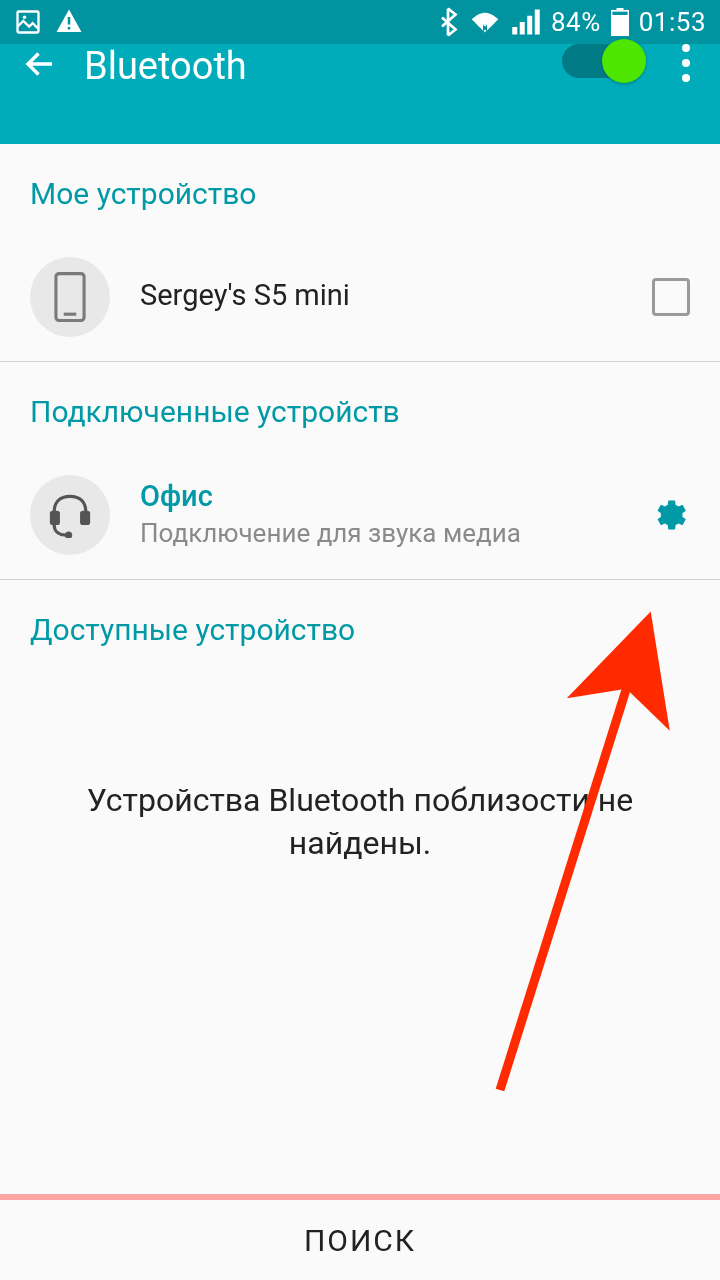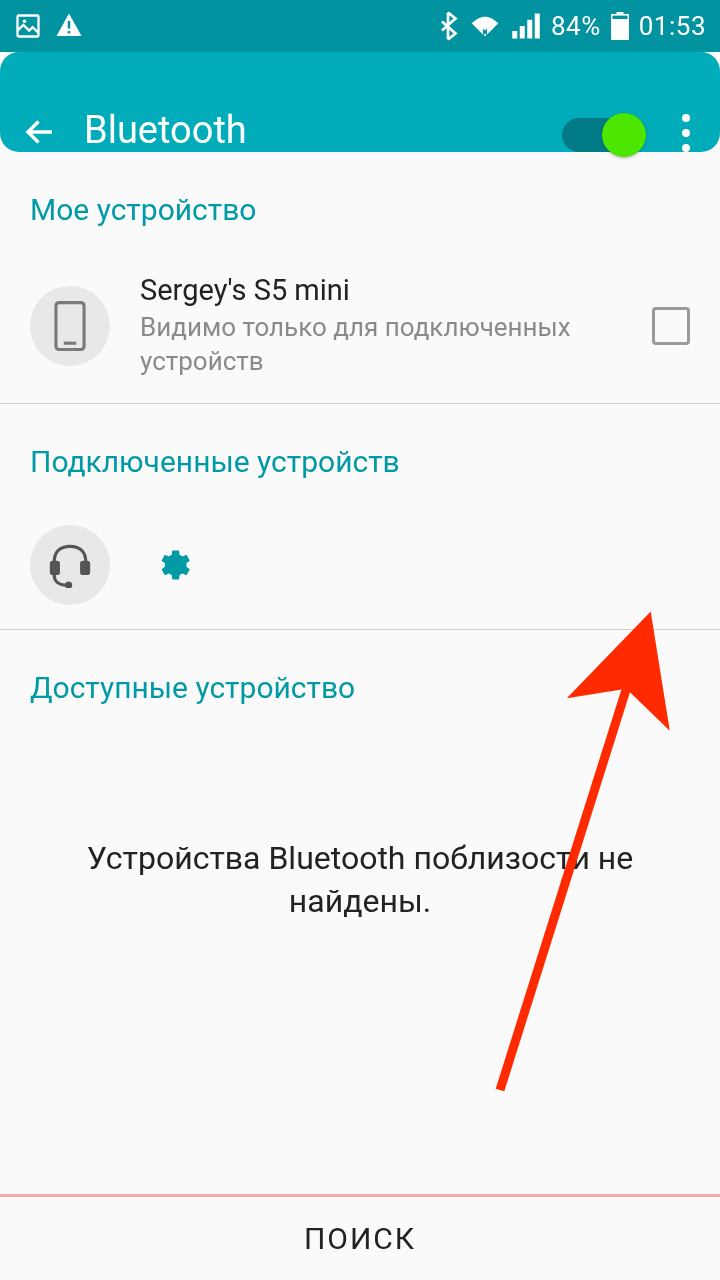--- a/index.html
+++ b/index.html
@@ -1,50 +1,50 @@
 <!DOCTYPE html>
 <html><head>
 <meta charset="utf-8">
 <style>
   * { margin: 0; padding: 0; box-sizing: border-box; }
   html, body { width: 720px; height: 1280px; font-family: Roboto, "Helvetica Neue", Arial, sans-serif; background: #fafafa; overflow: hidden; position: relative; }
   
   
-  .status-bar { height: 52px; background: #0193a0; display: flex; justify-content: space-between; align-items: center; padding: 0 14px; color: #fff; font-size: 26px; }
+  .status-bar { height: 44px; background: #0193a0; display: flex; justify-content: space-between; align-items: center; padding: 0 14px; color: #fff; font-size: 26px; }
   .status-left { display: flex; gap: 12px; align-items: center; }
   .status-right { display: flex; gap: 10px; align-items: center; }
   .status-right svg, .status-left svg { display: block; }
   .status-text { font-weight: 400; letter-spacing: 0.5px; }
   
   
-  .app-bar { height: 100px; background: #00acba; display: flex; align-items: flex-end; padding: 0 20px; color: #fff; border-radius: 19px; }
+  .app-bar { height: 100px; background: #00acba; display: flex; align-items: flex-start; padding: 0 20px; color: #fff; }
   .back-arrow { width: 40px; height: 40px; display: flex; align-items: center; justify-content: center; margin-right: 24px; }
   .app-title { font-size: 38px; font-weight: 400; flex: 1; }
   .toggle { width: 80px; height: 34px; background: #007b85; border-radius: 17px; position: relative; margin-right: 30px; }
   .toggle-knob { width: 44px; height: 44px; background: #4ce600; border-radius: 50%; position: absolute; right: -4px; top: -5px; box-shadow: 0 1px 3px rgba(0,0,0,0.3); }
   .more-dots { display: flex; flex-direction: column; gap: 7px; padding: 0 10px; }
   .more-dots span { width: 8px; height: 8px; background: #fff; border-radius: 50%; }
   
   
   .content { background: #fafafa; }
-  .section-header { color: #009aa6; font-size: 30px; padding: 32px 30px 22px; font-weight: 400; margin-top: 8px; }
+  .section-header { color: #009aa6; font-size: 30px; padding: 32px 30px 22px; font-weight: 400; }
   .divider { height: 1px; background: #d0d0d0; }
   
   .device-row { display: flex; align-items: center; padding: 24px 30px 24px 30px; background: #fafafa; }
   .device-icon-wrap { width: 80px; height: 80px; background: #e8e8e8; border-radius: 40px; display: flex; align-items: center; justify-content: center; margin-right: 30px; flex-shrink: 0; }
   .device-text { flex: 1; }
   .device-name { font-size: 29px; color: #222; margin-bottom: 4px; }
   .device-name.connected { color: #009aa6; font-weight: 500; }
   .device-sub { font-size: 26px; color: #8a8a8a; line-height: 1.3; }
   .checkbox { width: 38px; height: 38px; border: 3px solid #9a9a9a; border-radius: 4px; margin-left: 14px; flex-shrink: 0; }
   .gear-btn { width: 40px; height: 40px; color: #009aa6; flex-shrink: 0; margin-left: 14px; }
   
   .empty-msg { text-align: center; font-size: 32px; color: #222; padding: 110px 30px 80px; line-height: 1.35; }
   
-  .footer-btn { position: absolute; bottom: 0; left: 0; right: 0; height: 86px; background: #fafafa; border-top: 3px solid #fca5a5; display: flex; align-items: center; justify-content: center; font-size: 30px; color: #222; letter-spacing: 2px; font-weight: 400; }
+  .footer-btn { position: absolute; bottom: 0; left: 0; right: 0; height: 86px; background: #fafafa; border-top: 6px solid #fca5a5; display: flex; align-items: center; justify-content: center; font-size: 30px; color: #222; letter-spacing: 2px; font-weight: 400; }
   
   
   .arrow-overlay { position: absolute; pointer-events: none; z-index: 100; }
 </style>
 </head>
 <body>
 
 <div class="status-bar">
   <div class="status-left">
     <svg width="28" height="28" viewBox="0 0 24 24" fill="none" stroke="#fff" stroke-width="2">
@@ -106,38 +106,41 @@
 
   <div class="device-row">
     <div class="device-icon-wrap">
       <svg width="34" height="50" viewBox="0 0 20 32" fill="none" stroke="#7a7a7a" stroke-width="2">
           <rect x="1" y="1" width="18" height="30" rx="2"></rect>
           <line x1="6" y1="27" x2="14" y2="27"></line>
         </svg>
     </div>
     <div class="device-text">
       <div class="device-name">Sergey's S5 mini</div>
-      <div class="device-sub">Видимо только для подключенных устройств</div>
     </div>
     <div class="checkbox"></div>
   </div>
 
   <div class="divider"></div>
 
   <div class="section-header">Подключенные устройств</div>
 
   <div class="device-row">
     <div class="device-icon-wrap">
       <svg width="46" height="46" viewBox="0 0 32 32" fill="none" stroke="#555" stroke-width="2.2">
         <path d="M5 14 C5 7 9 3 16 3 C23 3 27 7 27 14"></path>
         <rect x="2" y="13" width="7" height="10" rx="2" fill="#555" stroke="none"></rect>
         <rect x="23" y="13" width="7" height="10" rx="2" fill="#555" stroke="none"></rect>
         <path d="M5 23 C5 28 9 30 13 30"></path>
         <circle cx="15" cy="30" r="2.5" fill="#555" stroke="none"></circle>
       </svg>
+    </div>
+    <div class="device-text">
+      <div class="device-name connected">Офис</div>
+      <div class="device-sub">Подключение для звука медиа</div>
     </div>
     <div class="gear-btn">
       <svg width="40" height="40" viewBox="0 0 24 24" fill="#009aa6">
           <path d="M12,8 A4,4 0 1,0 12,16 A4,4 0 1,0 12,8 M12,10 A2,2 0 1,1 12,14 A2,2 0 1,1 12,10 M19.4,13 C19.5,12.7 19.5,12.3 19.5,12 C19.5,11.7 19.5,11.3 19.4,11 L21.5,9.4 L19.5,5.9 L17,6.9 C16.5,6.5 16,6.2 15.4,6 L15,3.3 L11,3.3 L10.6,6 C10,6.2 9.5,6.5 9,6.9 L6.5,5.9 L4.5,9.4 L6.6,11 C6.5,11.3 6.5,11.7 6.5,12 C6.5,12.3 6.5,12.7 6.6,13 L4.5,14.6 L6.5,18.1 L9,17.1 C9.5,17.5 10,17.8 10.6,18 L11,20.7 L15,20.7 L15.4,18 C16,17.8 16.5,17.5 17,17.1 L19.5,18.1 L21.5,14.6 Z"></path>
         </svg>
     </div>
   </div>
 
   <div class="divider"></div>
 

